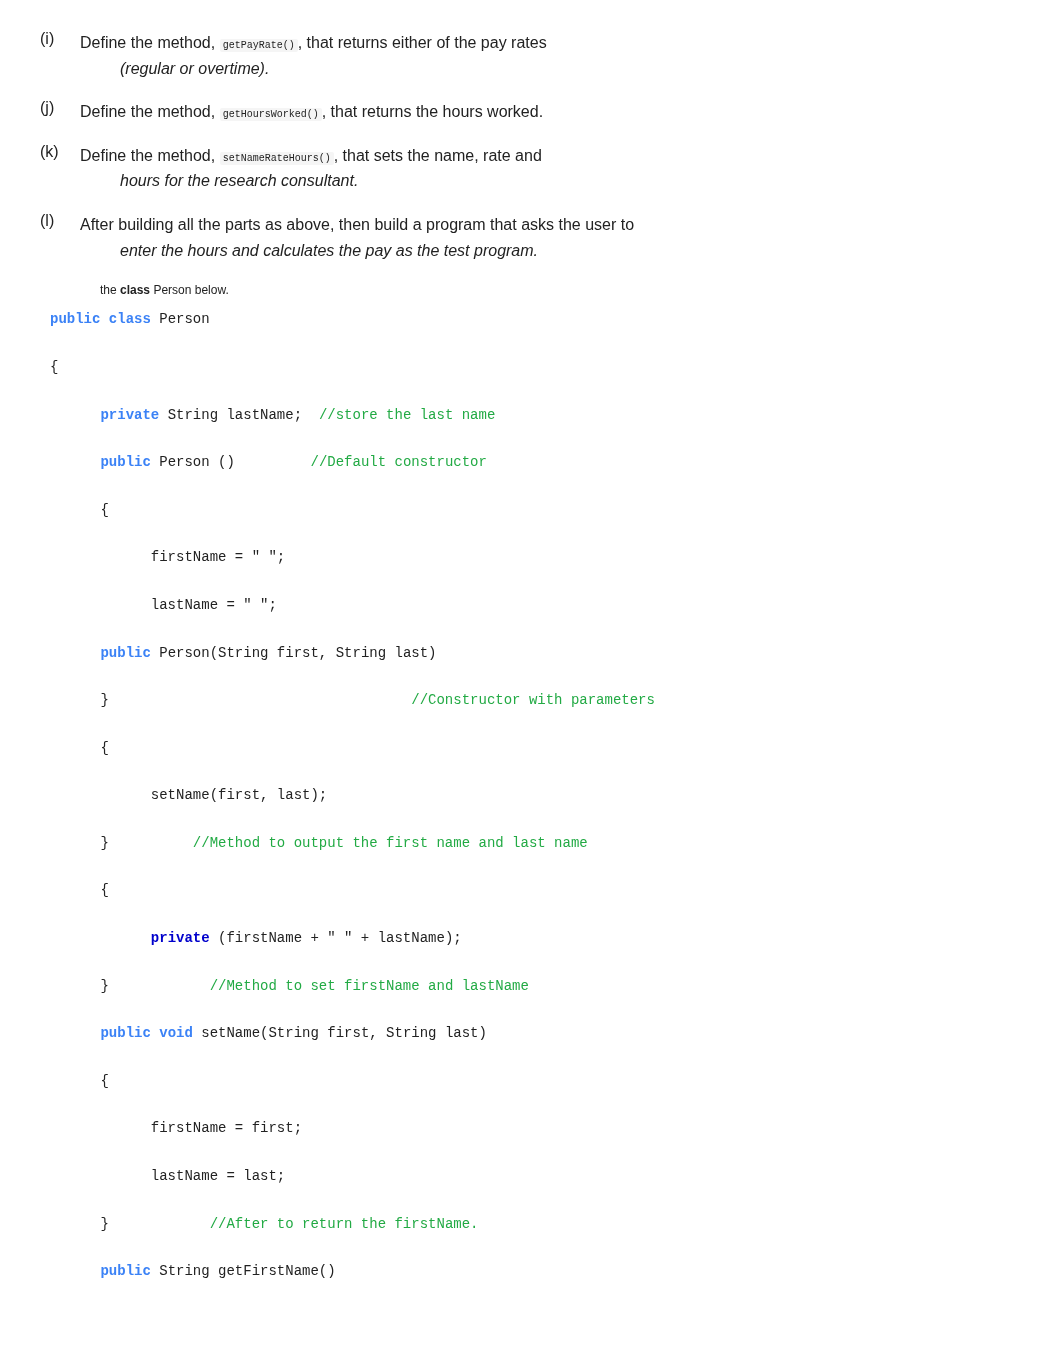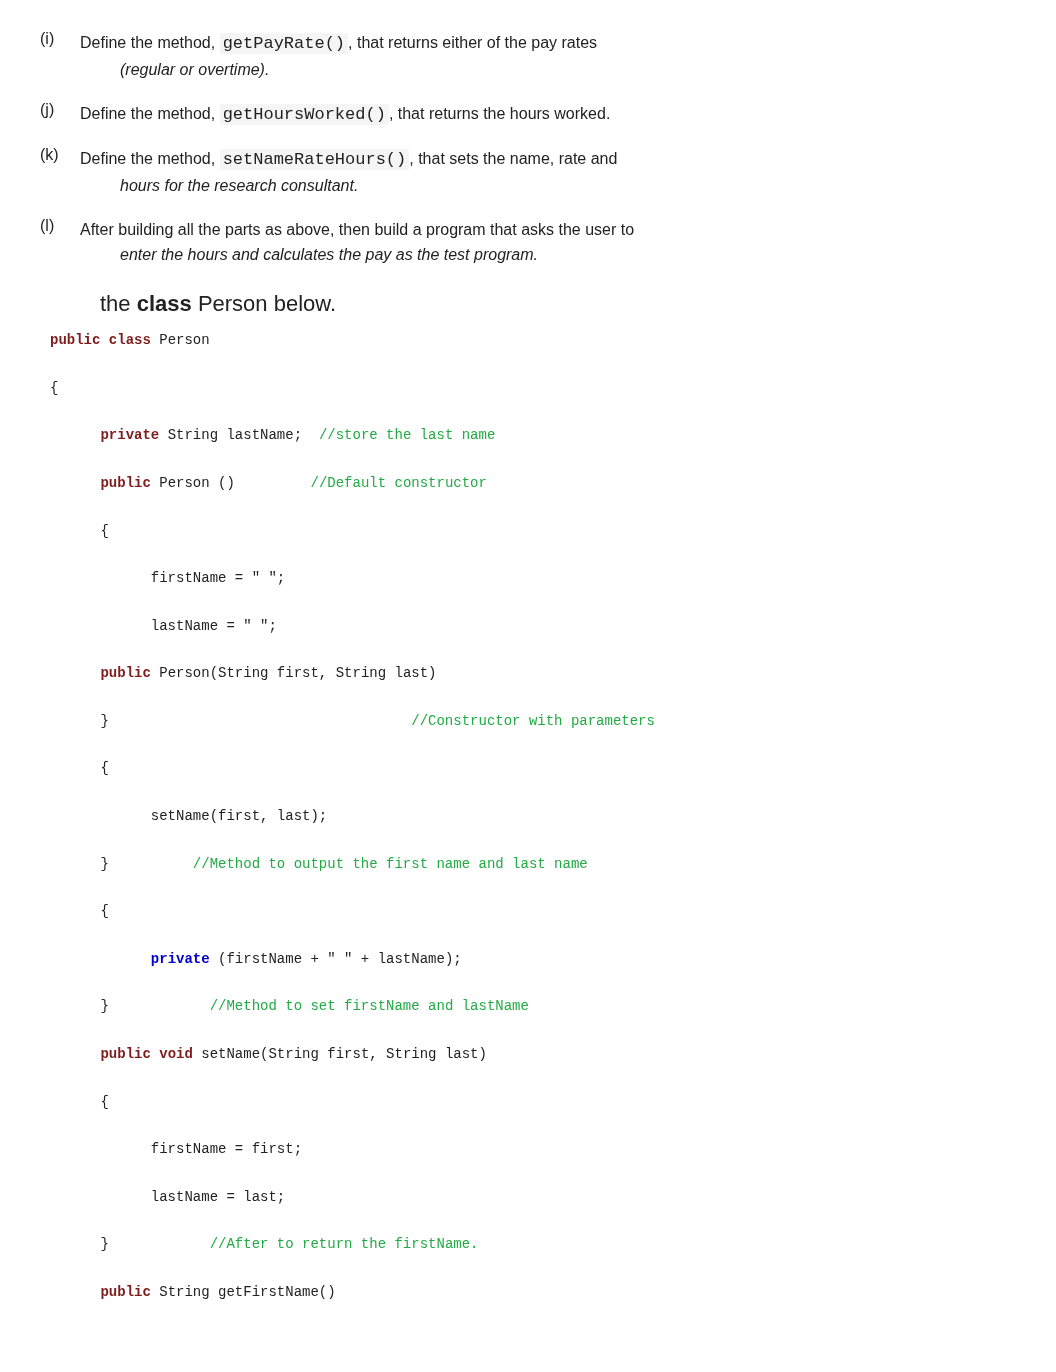--- a/index.html
+++ b/index.html
@@ -45,45 +45,45 @@
     }
 
     .list-text .indent-line {
       display: block;
       padding-left: 40px;
       font-style: italic;
     }
 
     code.inline {
       font-family: 'Courier New', Courier, monospace;
-      font-size: 17px;
+      font-size: 10px;
       background: #f5f5f5;
       padding: 1px 3px;
       border-radius: 2px;
     }
 
     .class-intro {
       margin-top: 10px;
       margin-bottom: 4px;
       padding-left: 60px;
-      font-size: 22px;
+      font-size: 12px;
       line-height: 1.6;
     }
 
     .code-block {
       font-family: 'Courier New', Courier, monospace;
       font-size: 14px;
       line-height: 1.7;
       margin-top: 8px;
       padding-left: 10px;
       white-space: pre;
     }
 
     .kw {
-      color: #7f1d1d;
+      color: #3b82f6;
       font-weight: bold;
     }
 
     .comment {
       color: #22aa44;
     }
 
     .ret {
       color: #0000cc;
       font-weight: bold;

